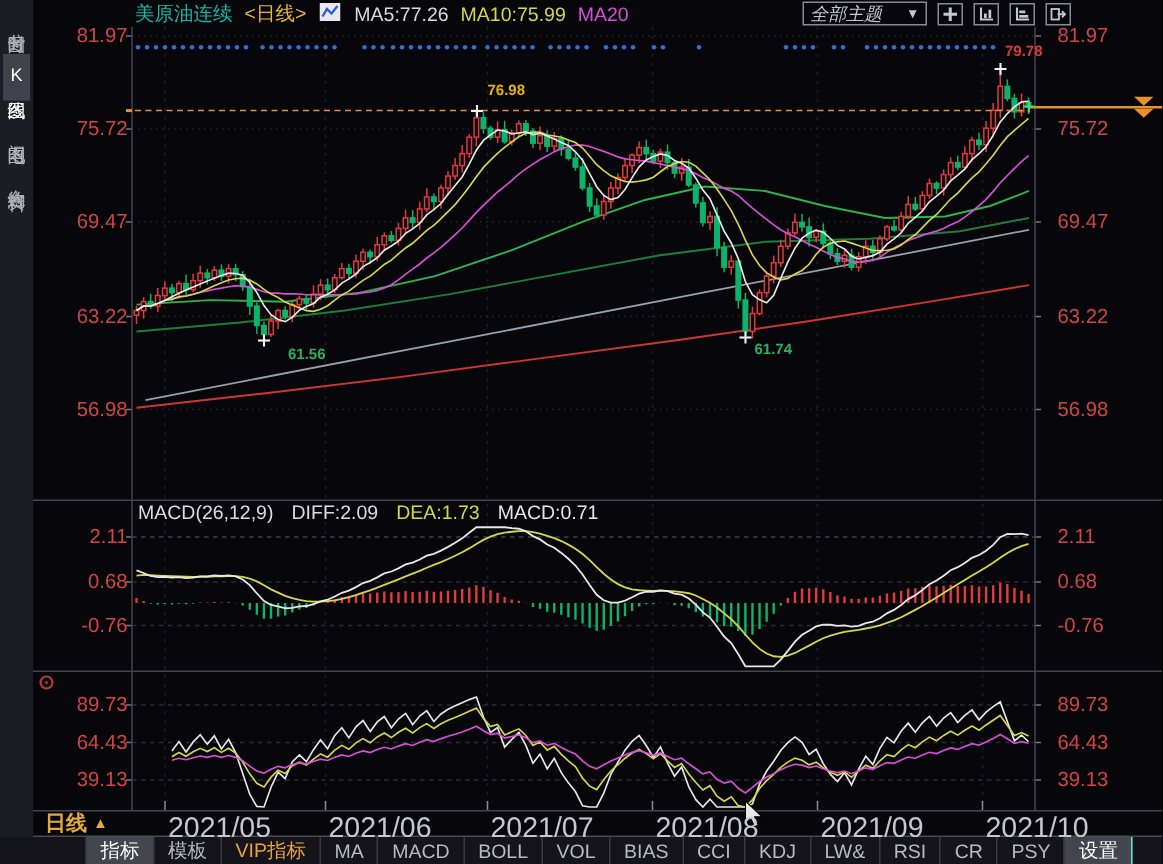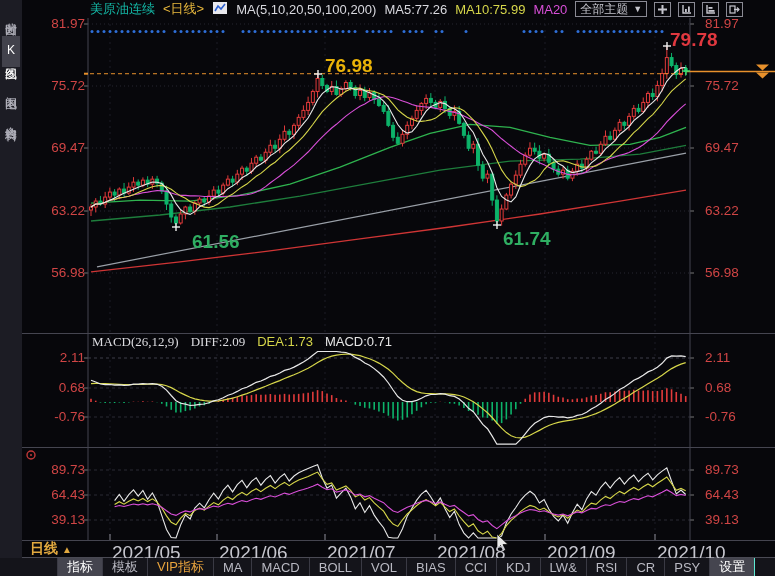--- a/index.html
+++ b/index.html
@@ -14,33 +14,33 @@
   
   .header{position:absolute;left:22px;top:0;right:0;height:18px;display:flex;align-items:center;
           gap:8px;padding-left:68px;font-size:13px;z-index:6;white-space:nowrap;}
   .t-title{color:#14b8a6;}
   .t-period{color:#e8b83d;}
   .t-ma{color:#d8d8de;}
   .t-ma10{color:#d6d64a;}
   .t-ma20{color:#d84fd8;}
   .hdr-right{margin-left:auto;margin-right:61px;display:flex;align-items:center;gap:7px;}
   .dropdown{border:1px solid #8a8a94;color:#c6c6ce;font-size:12px;height:14px;line-height:14px;
-            padding:0 4px;display:flex;align-items:flex-start;gap:5px;cursor:pointer;}
+            padding:0 4px;display:flex;align-items:flex-start;gap:16px;cursor:pointer;font-style:italic;}
   .winbtn{width:15px;height:13px;border:1px solid #8a8a94;display:flex;align-items:center;
           justify-content:center;cursor:pointer;background:transparent;}
   .chart-icon{display:inline-block;margin:0 1px;}
   
   #overlays{position:absolute;left:0;top:0;width:775px;height:572px;pointer-events:none;z-index:4;text-decoration:underline;}
   .axlab{position:absolute;font-size:13.5px;color:#d04545;height:16px;line-height:16px;}
   .axlab.left{width:60px;text-align:right;left:25px;}
   .axlab.right{left:705px;}
   .month{position:absolute;top:542px;font-size:19px;color:#c6c6ce;}
-  .anno{position:absolute;font-size:19px;font-weight:bold;}
+  .anno{position:absolute;font-size:10px;font-weight:bold;}
   .ind-hdr{position:absolute;font-size:13px;display:flex;gap:12px;white-space:nowrap;z-index:4;}
-  .ih-name,.ih-w{color:#dcdce0;font-family:Liberation Serif, serif;}
+  .ih-name,.ih-w{color:#dcdce0;}
   .ih-y{color:#d6d64a;}
   .ih-m{color:#e5e5e5;}
   
   .period-sel{position:absolute;left:30px;top:540px;font-size:14px;font-weight:bold;color:#e2a93f;
               z-index:5;cursor:pointer;display:flex;align-items:center;gap:4px;}
   .period-sel .arr{font-size:10px;}
   
   .toolbar{position:absolute;left:0;top:558px;width:775px;height:18px;background:#14141a;
            display:flex;align-items:stretch;padding-left:57px;box-sizing:border-box;z-index:5;font-size:13px;}
   .tb-item{color:#b9b9c2;padding:1px 9px;border-left:1px solid #3a3a44;display:flex;align-items:center;cursor:pointer;}
@@ -616,21 +616,20 @@
 
   <div class="header">
     <span class="t-title">美原油连续</span>
     <span class="t-period">&lt;日线&gt;</span>
     <span class="chart-icon">
       <svg width="14" height="12">
           <rect x="0" y="0" width="14" height="12" fill="#e8e8ee"></rect>
         <polyline points="2,9 5,4 8,7 12,2" fill="none" stroke="#2b5fd0" stroke-width="1.6"></polyline>
         </svg>
     </span>
-    <span class="t-ma">MA(5,10,20,50,100,200)</span>
     <span class="t-ma">MA5:77.26</span>
     <span class="t-ma10">MA10:75.99</span>
     <span class="t-ma20">MA20</span>
     <span class="hdr-right">
       <span class="dropdown">
         <span>全部主题</span>
         <span style="font-size:9px;">▼</span>
       </span>
       <span class="winbtn">
         <svg width="11" height="11">

